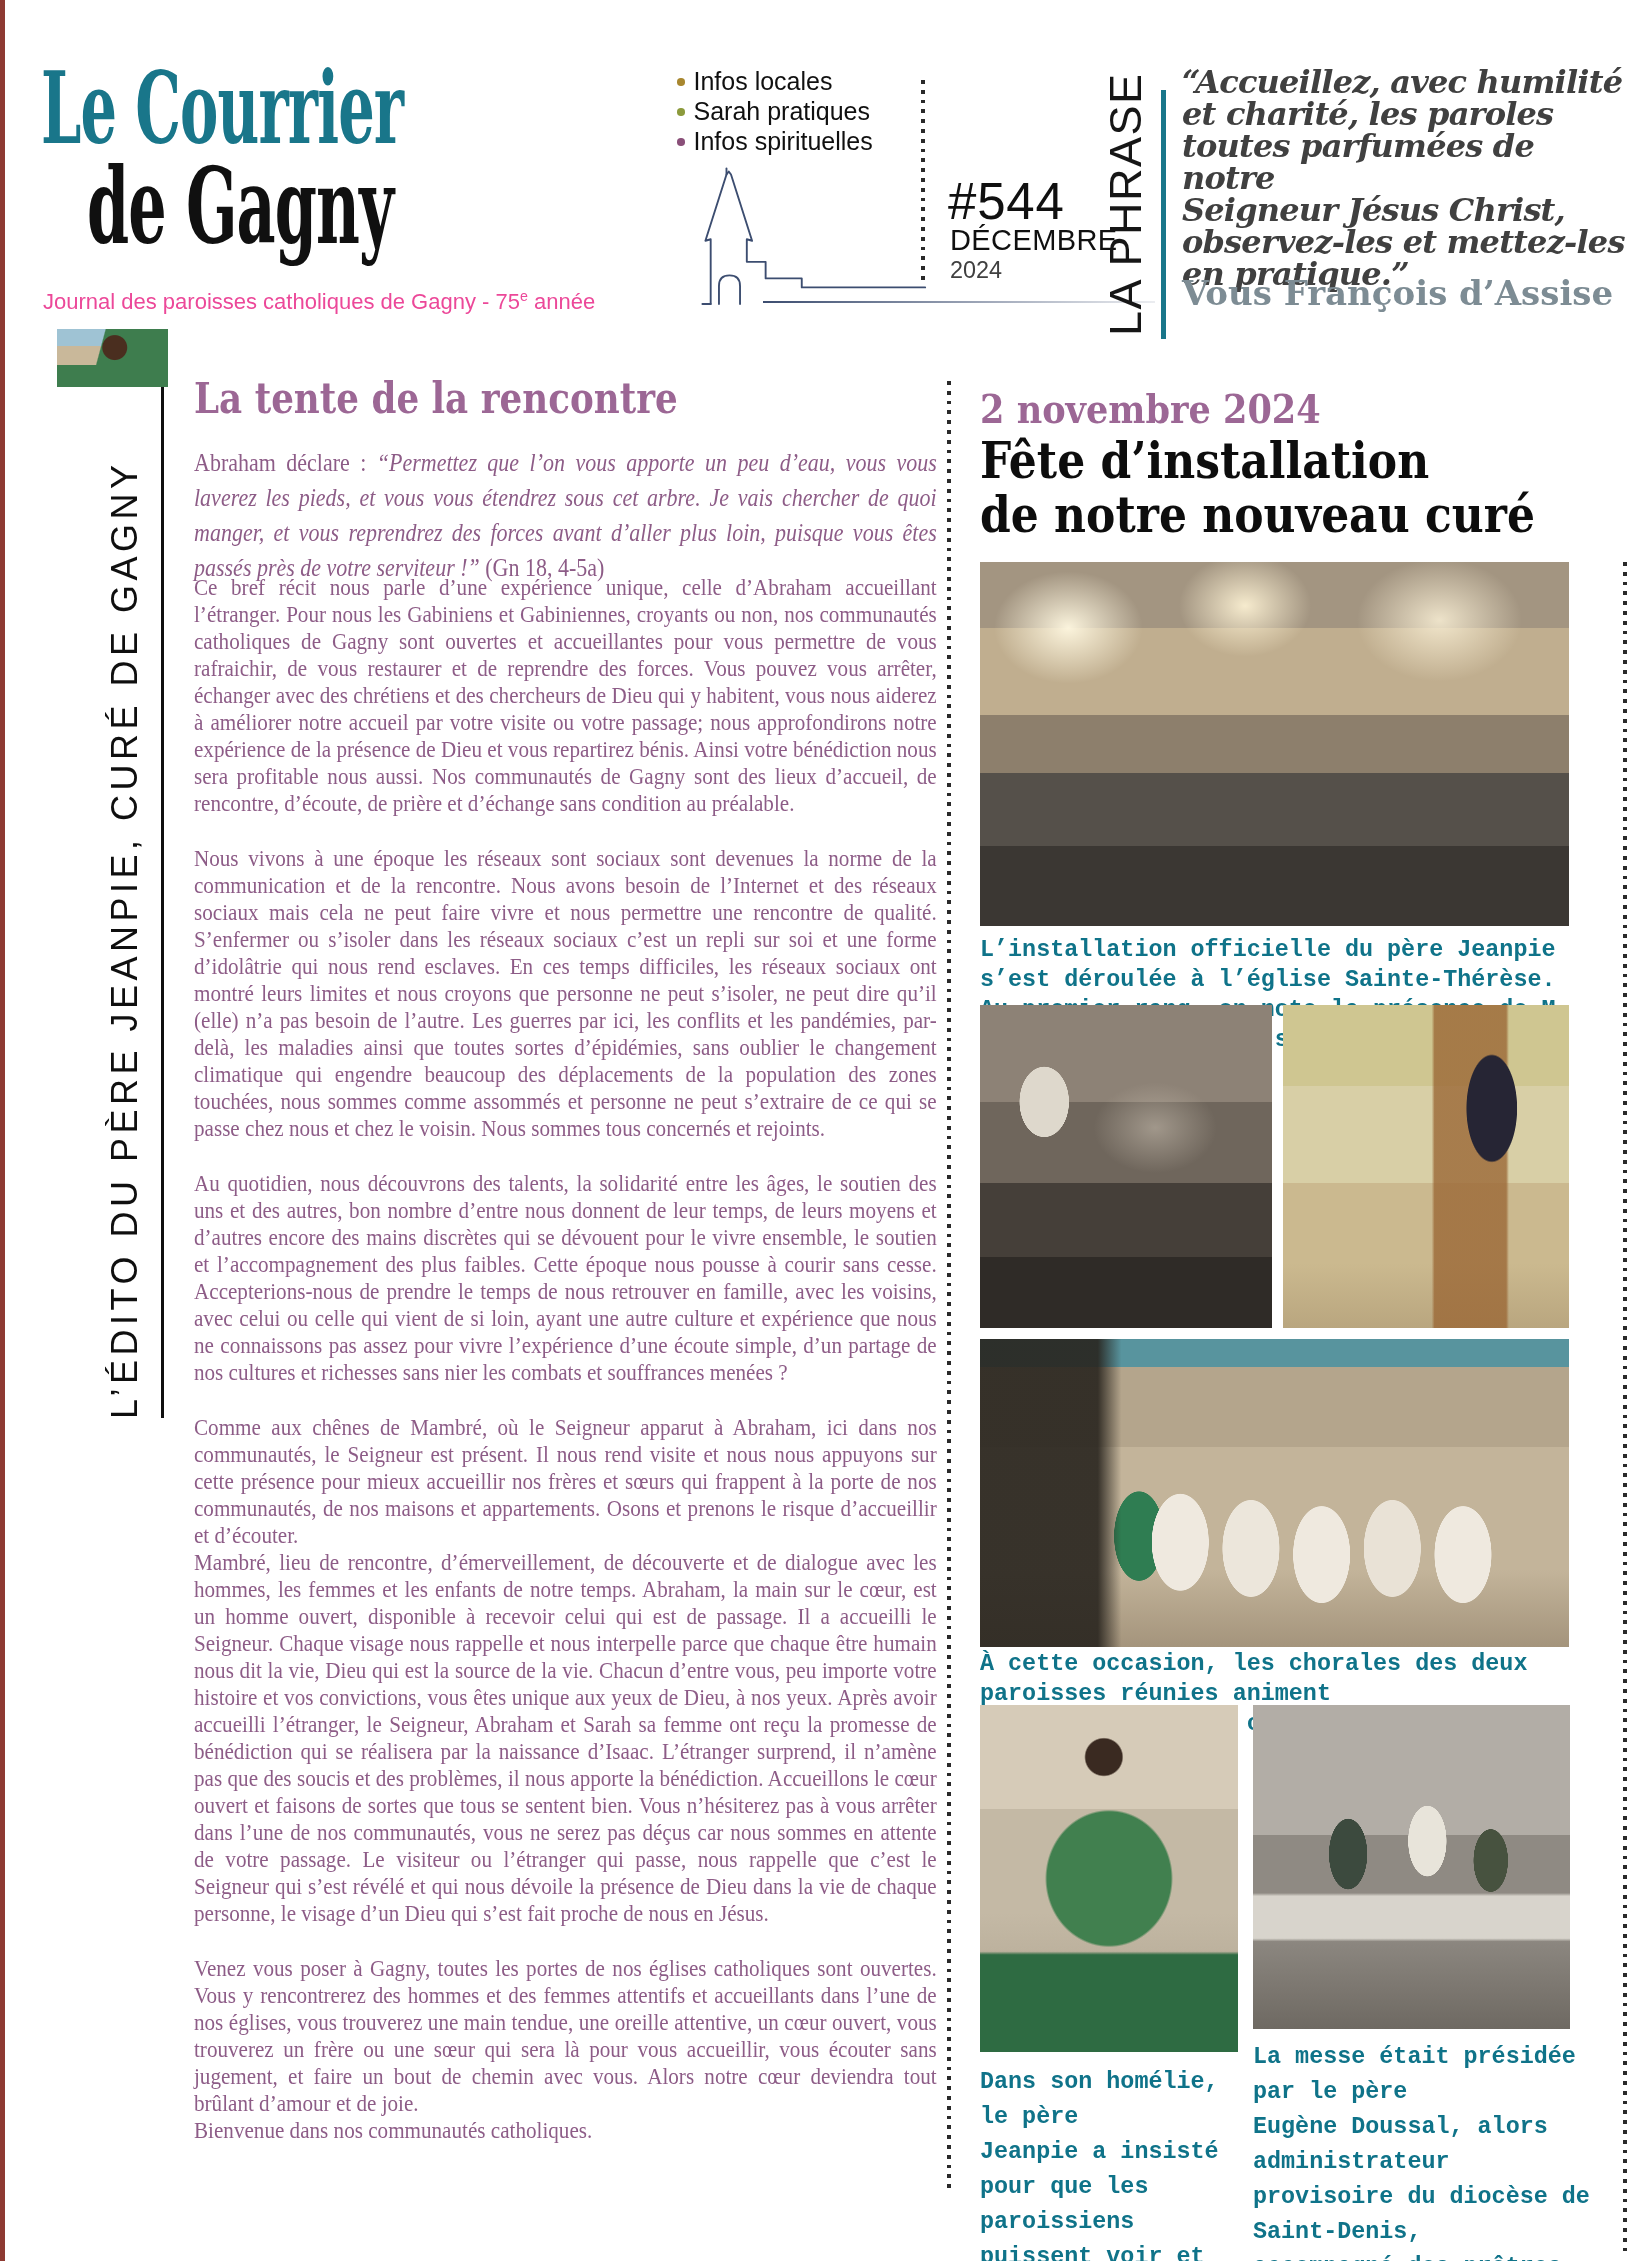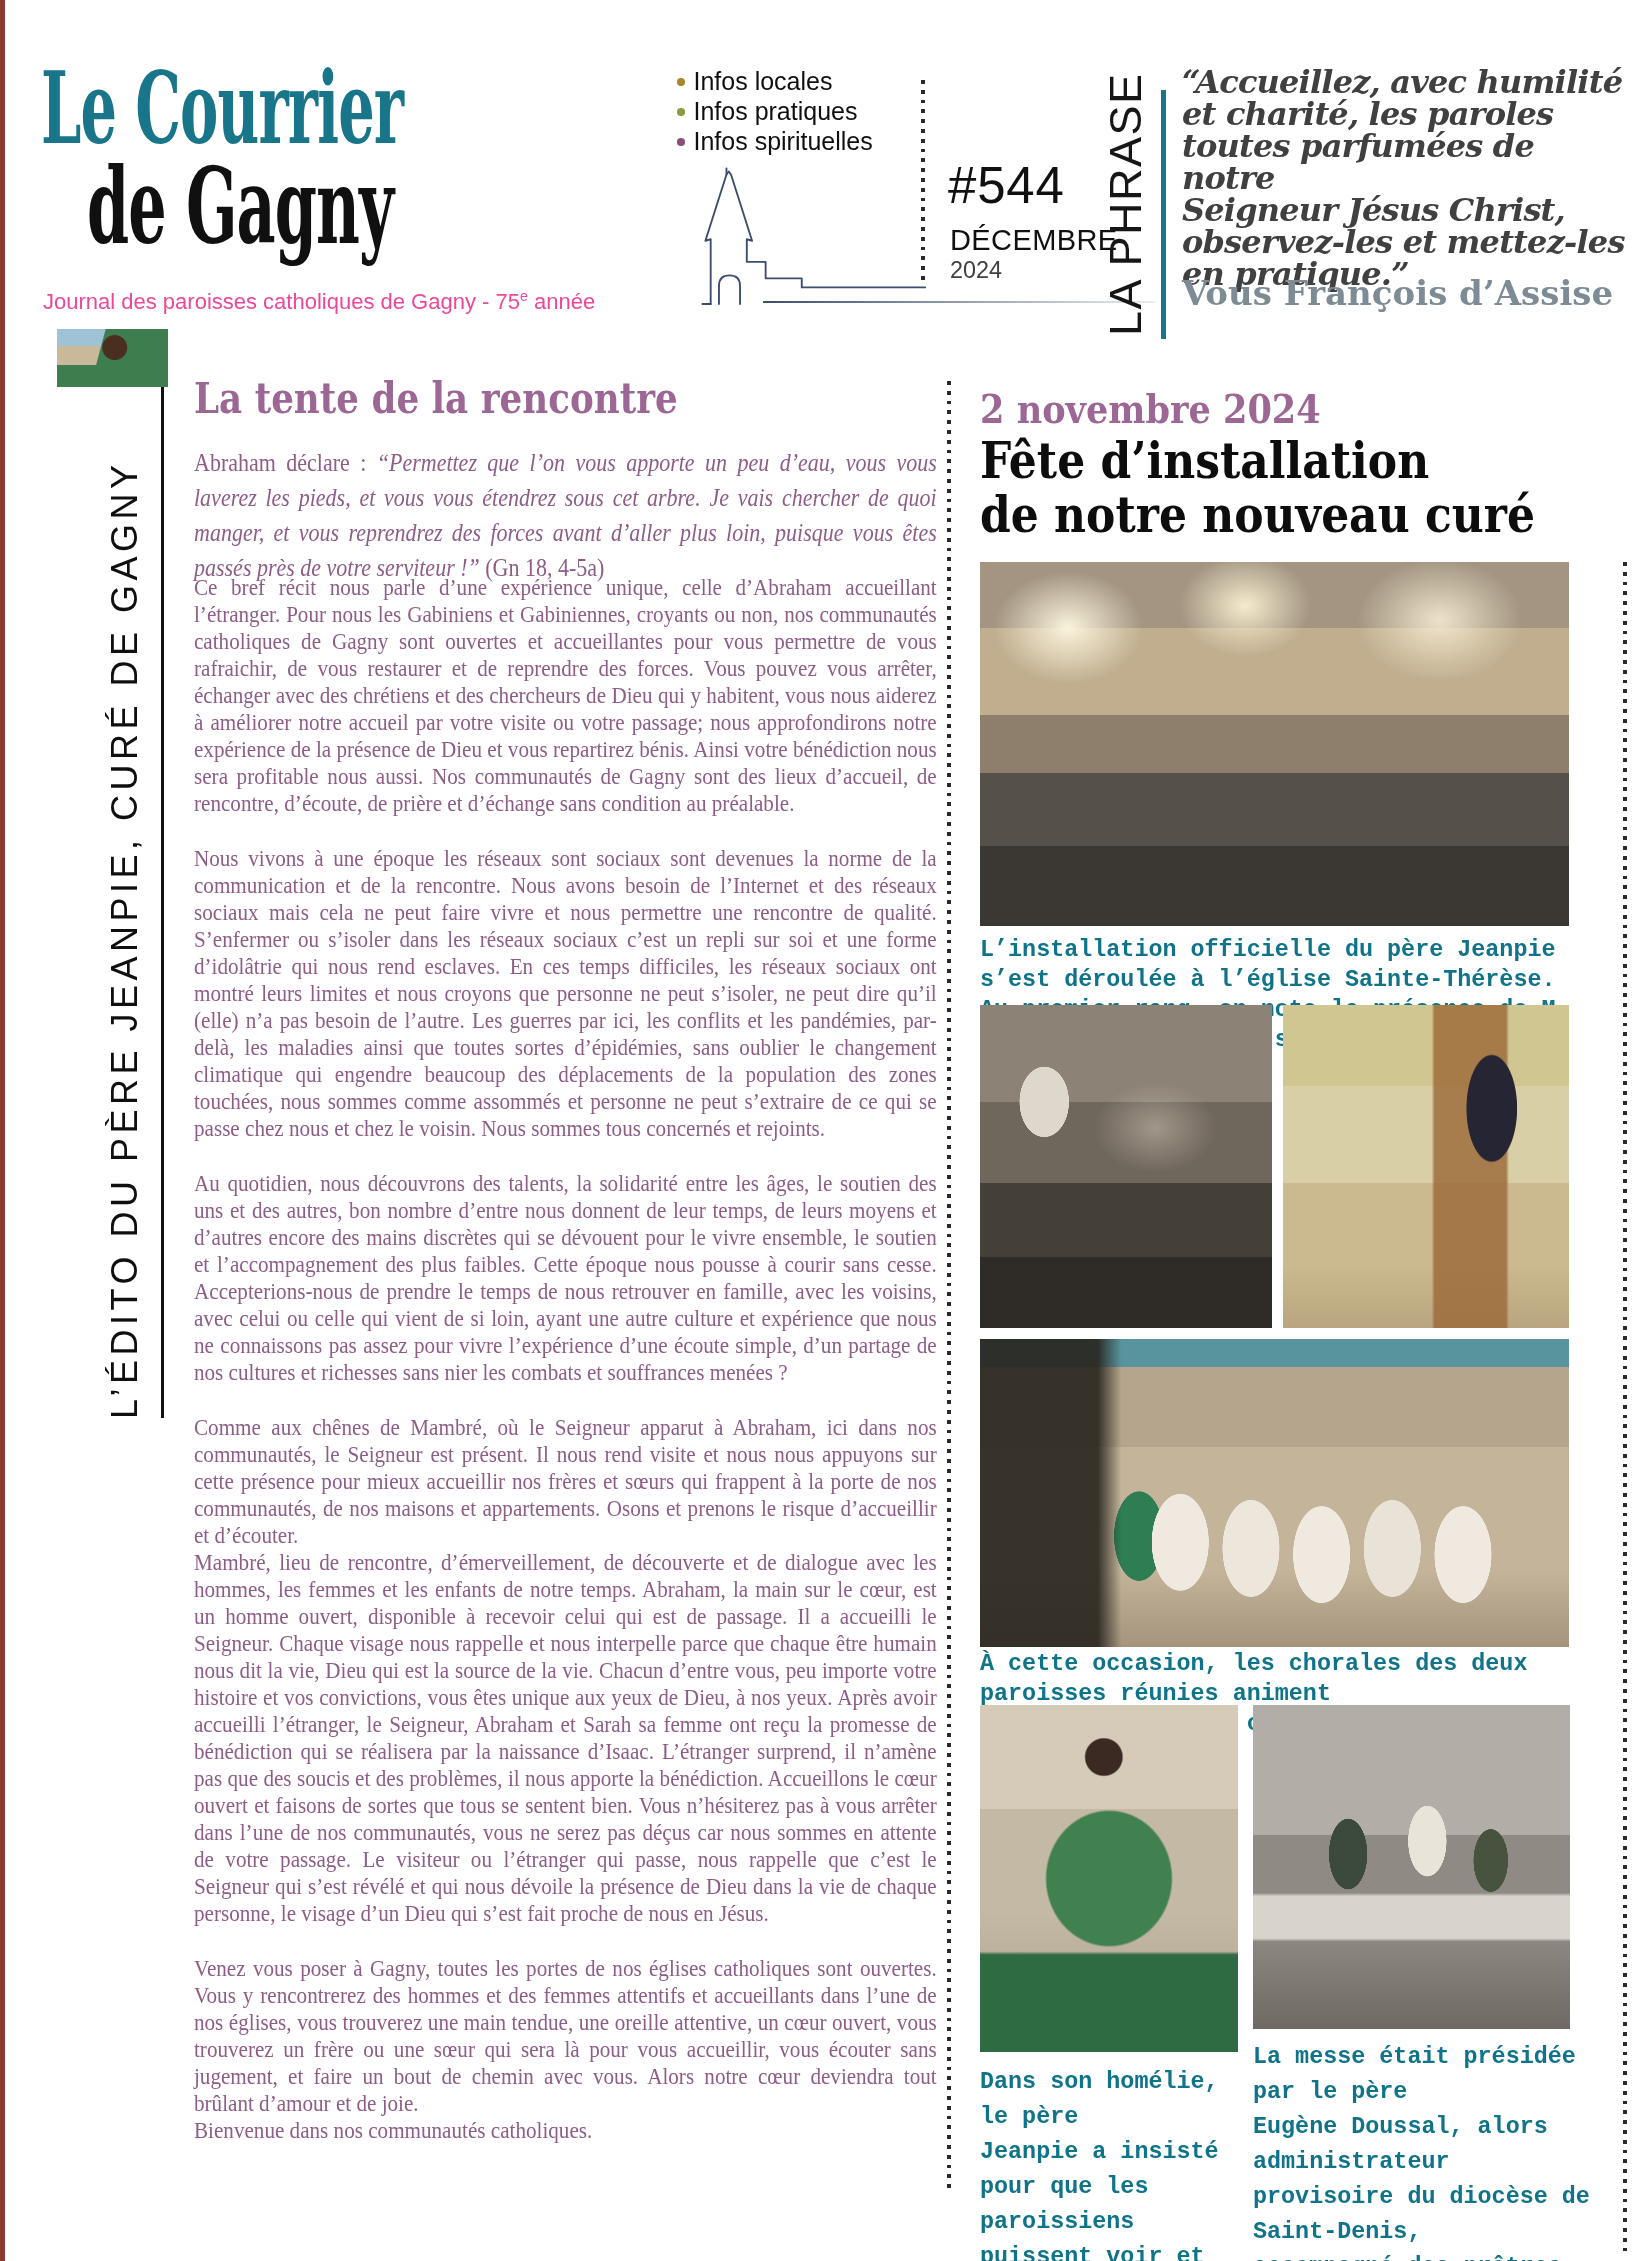--- a/index.html
+++ b/index.html
@@ -24,21 +24,21 @@
   #topics{left:677px;top:66px;}
   .topic-row{display:flex;align-items:flex-start;line-height:30px;font-size:25px;color:#101010;}
   .topic-bullet{width:7.5px;height:7.5px;border-radius:50%;margin:12px 9px 0 0;flex:none;}
 
   #church-art{left:669px;top:164px;}
   #header-rule{left:763px;top:301px;width:392px;height:1.5px;
     background:linear-gradient(to right,#3c4d70,rgba(60,77,112,0.1));}
   .vdots{width:3.8px;background:repeating-linear-gradient(to bottom,#2a2a2a 0 3.8px,rgba(0,0,0,0) 3.8px 9.8px);}
   #header-divider{left:921px;top:80px;height:200px;}
 
-  #issue-number{left:948px;top:160px;font-size:51px;font-weight:500;line-height:1;color:#101010;letter-spacing:0.8px;}
+  #issue-number{left:948px;top:176px;font-size:51px;font-weight:500;line-height:1;color:#101010;letter-spacing:0.8px;}
   #issue-month{left:950px;top:226px;font-size:29px;line-height:1;color:#101010;letter-spacing:0.4px;}
   #issue-year{left:950px;top:259px;font-size:23.4px;line-height:1;color:#404040;}
 
   #la-phrase-label{left:1091px;top:41px;width:69px;height:295px;
     writing-mode:vertical-rl;transform:rotate(180deg);font-size:45px;line-height:69px;
     color:#161616;letter-spacing:1.5px;white-space:nowrap;}
   #quote-bar{left:1161px;top:90px;width:5.3px;height:249px;background:#19768a;}
   #masthead-quote{left:1182px;top:66px;width:445px;
     font:bold italic 32px/32px "DejaVu Serif","Liberation Serif",serif;color:#404040;letter-spacing:-0.8px;}
   #quote-author{left:1182px;top:276px;font:bold 34px/1 "DejaVu Serif","Liberation Serif",serif;color:#7d8c94;}
@@ -136,21 +136,21 @@
 <div class="abs" id="logo-line2">de Gagny</div>
 <div class="abs" id="masthead-subtitle"><span>Journal des paroisses catholiques de Gagny - 75</span><sup>e</sup><span> année</span></div>
 
 <div class="abs" id="topics">
   <div class="topic-row">
     <span class="topic-bullet" style="background:#a8872f"></span>
     <span>Infos locales</span>
   </div>
   <div class="topic-row">
     <span class="topic-bullet" style="background:#8c9a3c"></span>
-    <span>Infos pratiques</span>
+    <span>Sarah pratiques</span>
   </div>
   <div class="topic-row">
     <span class="topic-bullet" style="background:#8a4f79"></span>
     <span>Infos spirituelles</span>
   </div>
 </div>
 
 <div class="abs" id="church-art">
   <svg width="264" height="143" viewBox="0 0 350 190" fill="none">
     <g stroke="#3c4d70" stroke-width="2.5" stroke-linejoin="round" stroke-linecap="round" fill="none">

